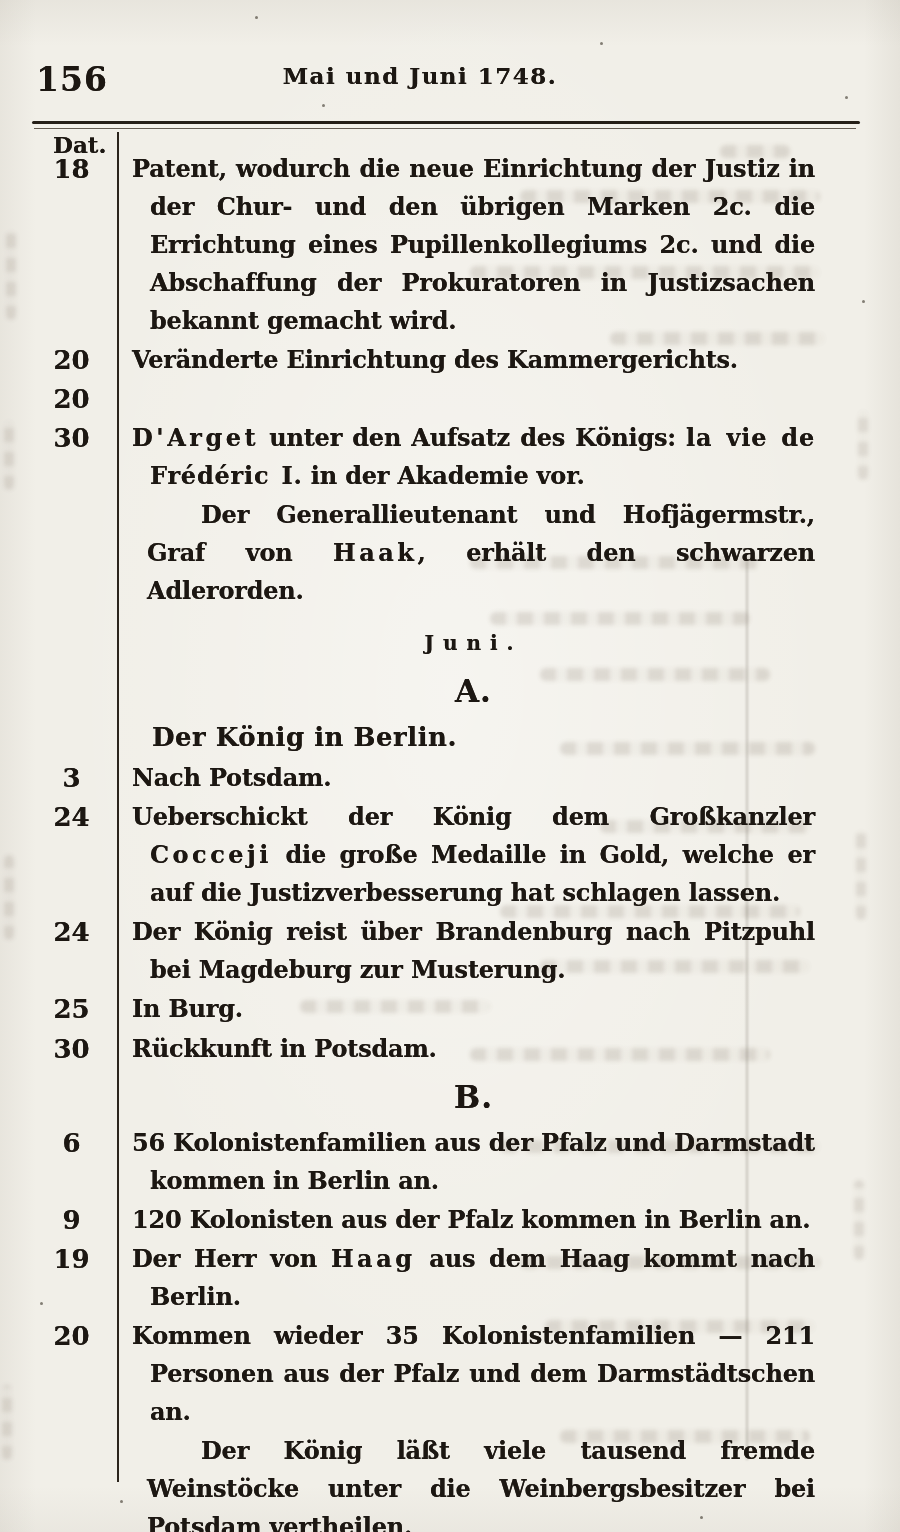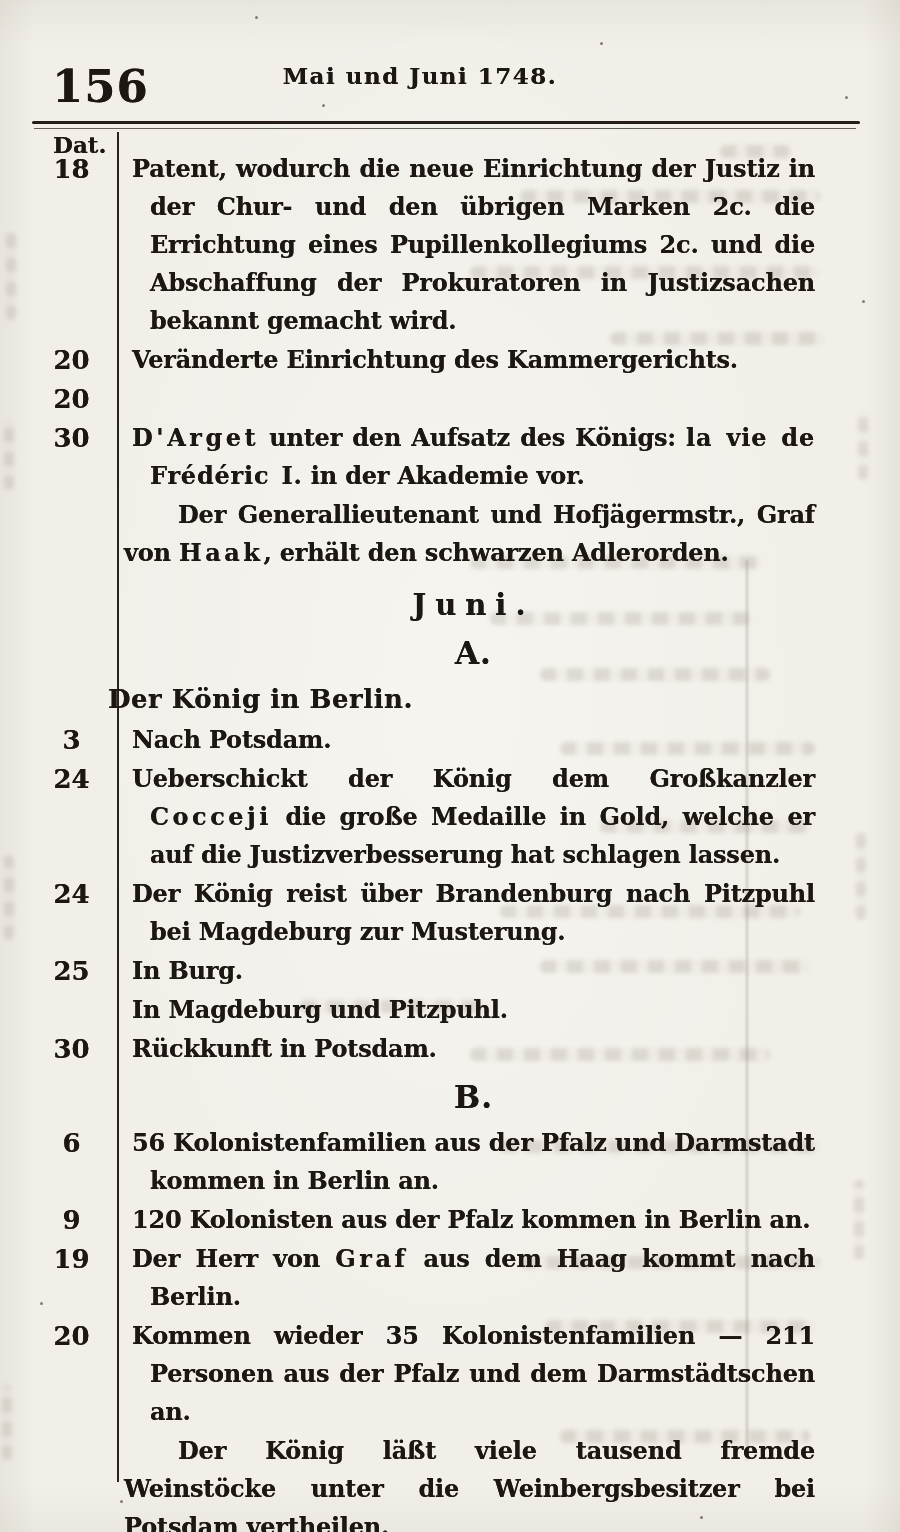--- a/index.html
+++ b/index.html
@@ -13,39 +13,39 @@
   .paper-texture{
     position:absolute;inset:0;pointer-events:none;
     background:
       radial-gradient(ellipse at 50% 45%, rgba(255,255,255,.35) 0%, rgba(255,255,255,0) 60%),
       linear-gradient(90deg, rgba(150,140,125,.10) 0%, rgba(150,140,125,0) 4%, rgba(150,140,125,0) 96%, rgba(150,140,125,.12) 100%),
       linear-gradient(0deg, rgba(150,140,125,.08) 0%, rgba(150,140,125,0) 3%, rgba(150,140,125,0) 97%, rgba(150,140,125,.10) 100%);
   }
   .ink{font-weight:bold;text-shadow:0 0 .6px rgba(25,18,10,.85);}
 
   
-  .page-number{position:absolute;left:52px;top:60px;font-size:45px;letter-spacing:1px;}
+  .page-number{position:absolute;left:36px;top:60px;font-size:33px;letter-spacing:1px;}
   .page-header{position:absolute;left:0;right:60px;top:62px;text-align:center;font-size:23px;letter-spacing:1.5px;}
   .header-rule-thick{position:absolute;left:32px;right:40px;top:121px;height:3px;background:#241e16;border-radius:2px;}
   .header-rule-thin{position:absolute;left:34px;right:44px;top:128px;height:1px;background:rgba(50,40,30,.75);}
   .date-column-label{position:absolute;left:53px;top:131px;font-size:23px;text-align:right;}
   .column-divider{position:absolute;left:117px;top:132px;width:2px;height:1350px;background:#2b241c;}
 
   
   .content-area{position:absolute;left:38px;top:150px;width:780px;font-size:24px;line-height:38px;letter-spacing:-.2px;}
   .row{display:flex;margin-bottom:1px;}
   .date-cell{width:80px;box-sizing:border-box;padding-right:13px;text-align:center;font-size:26px;flex:none;}
   .entry-text{box-sizing:border-box;width:697px;margin:0;padding-left:32px;text-indent:-18px;text-align:justify;}
-  .para-text{box-sizing:border-box;width:697px;margin:0;padding-left:6px;text-indent:54px;text-align:justify;}
+  .para-text{box-sizing:border-box;width:697px;margin:0;padding-left:29px;text-indent:54px;text-align:justify;}
   .seg{}
   .seg-sperr{letter-spacing:3.5px;}
   .seg-latin{letter-spacing:.8px;word-spacing:3px;}
-  .month-heading{width:683px;margin:14px 0 7px 94px;text-align:center;font-size:29px;letter-spacing:9px;}
+  .month-heading{width:683px;margin:14px 0 7px 94px;text-align:center;font-size:20px;letter-spacing:9px;}
   .section-heading{width:683px;margin:10px 0 8px 94px;text-align:center;font-size:31px;letter-spacing:1px;}
-  .subheading{margin:0 0 3px 70px;font-size:26px;letter-spacing:.5px;}
+  .subheading{margin:0 0 3px 114px;font-size:26px;letter-spacing:.5px;}
 
   
   .ghost{
     position:absolute;height:13px;border-radius:6px;pointer-events:none;
     background:repeating-linear-gradient(90deg, rgba(115,100,85,.24) 0 16px, rgba(115,100,85,.05) 16px 27px);
     filter:blur(2.3px);opacity:.75;
   }
   .ghost.v{width:10px;background:repeating-linear-gradient(0deg, rgba(115,100,85,.22) 0 14px, rgba(115,100,85,.04) 14px 24px);}
   .ghost-rule{position:absolute;width:2px;background:rgba(95,85,72,.28);filter:blur(.8px);pointer-events:none;}
   .specks{position:absolute;inset:0;pointer-events:none;}
@@ -134,38 +134,37 @@
     <div class="row">
       <div class="date-cell">24</div>
       <p class="entry-text"><span class="seg">Der König reist über Brandenburg nach Pitzpuhl bei Magdeburg zur Musterung.</span></p>
     </div>
     <div class="row">
       <div class="date-cell">25</div>
       <p class="entry-text"><span class="seg">In Burg.</span></p>
     </div>
     <div class="row">
       <div class="date-cell"></div>
-      <p class="entry-text"><span class="seg">In Magdeburg und Pitzpuhl.</span></p>
     </div>
     <div class="row">
       <div class="date-cell">30</div>
       <p class="entry-text"><span class="seg">Rückkunft in Potsdam.</span></p>
     </div>
     <div class="section-heading">B.</div>
     <div class="row">
       <div class="date-cell">6</div>
       <p class="entry-text"><span class="seg">56 Kolonistenfamilien aus der Pfalz und Darmstadt kommen in Berlin an.</span></p>
     </div>
     <div class="row">
       <div class="date-cell">9</div>
       <p class="entry-text"><span class="seg">120 Kolonisten aus der Pfalz kommen in Berlin an.</span></p>
     </div>
     <div class="row">
       <div class="date-cell">19</div>
-      <p class="entry-text"><span class="seg">Der Herr von </span><span class="seg-sperr">Graf</span><span class="seg"> aus dem Haag kommt nach Berlin.</span></p>
+      <p class="entry-text"><span class="seg">Der Herr von </span><span class="seg-sperr">Haag</span><span class="seg"> aus dem Haag kommt nach Berlin.</span></p>
     </div>
     <div class="row">
       <div class="date-cell">20</div>
       <p class="entry-text"><span class="seg">Kommen wieder 35 Kolonistenfamilien — 211 Personen aus der Pfalz und dem Darmstädtschen an.</span></p>
     </div>
     <div class="row">
       <div class="date-cell"></div>
       <p class="para-text"><span class="seg">Der König läßt viele tausend fremde Weinstöcke unter die Weinbergsbesitzer bei Potsdam vertheilen.</span></p>
     </div>
   </div>

